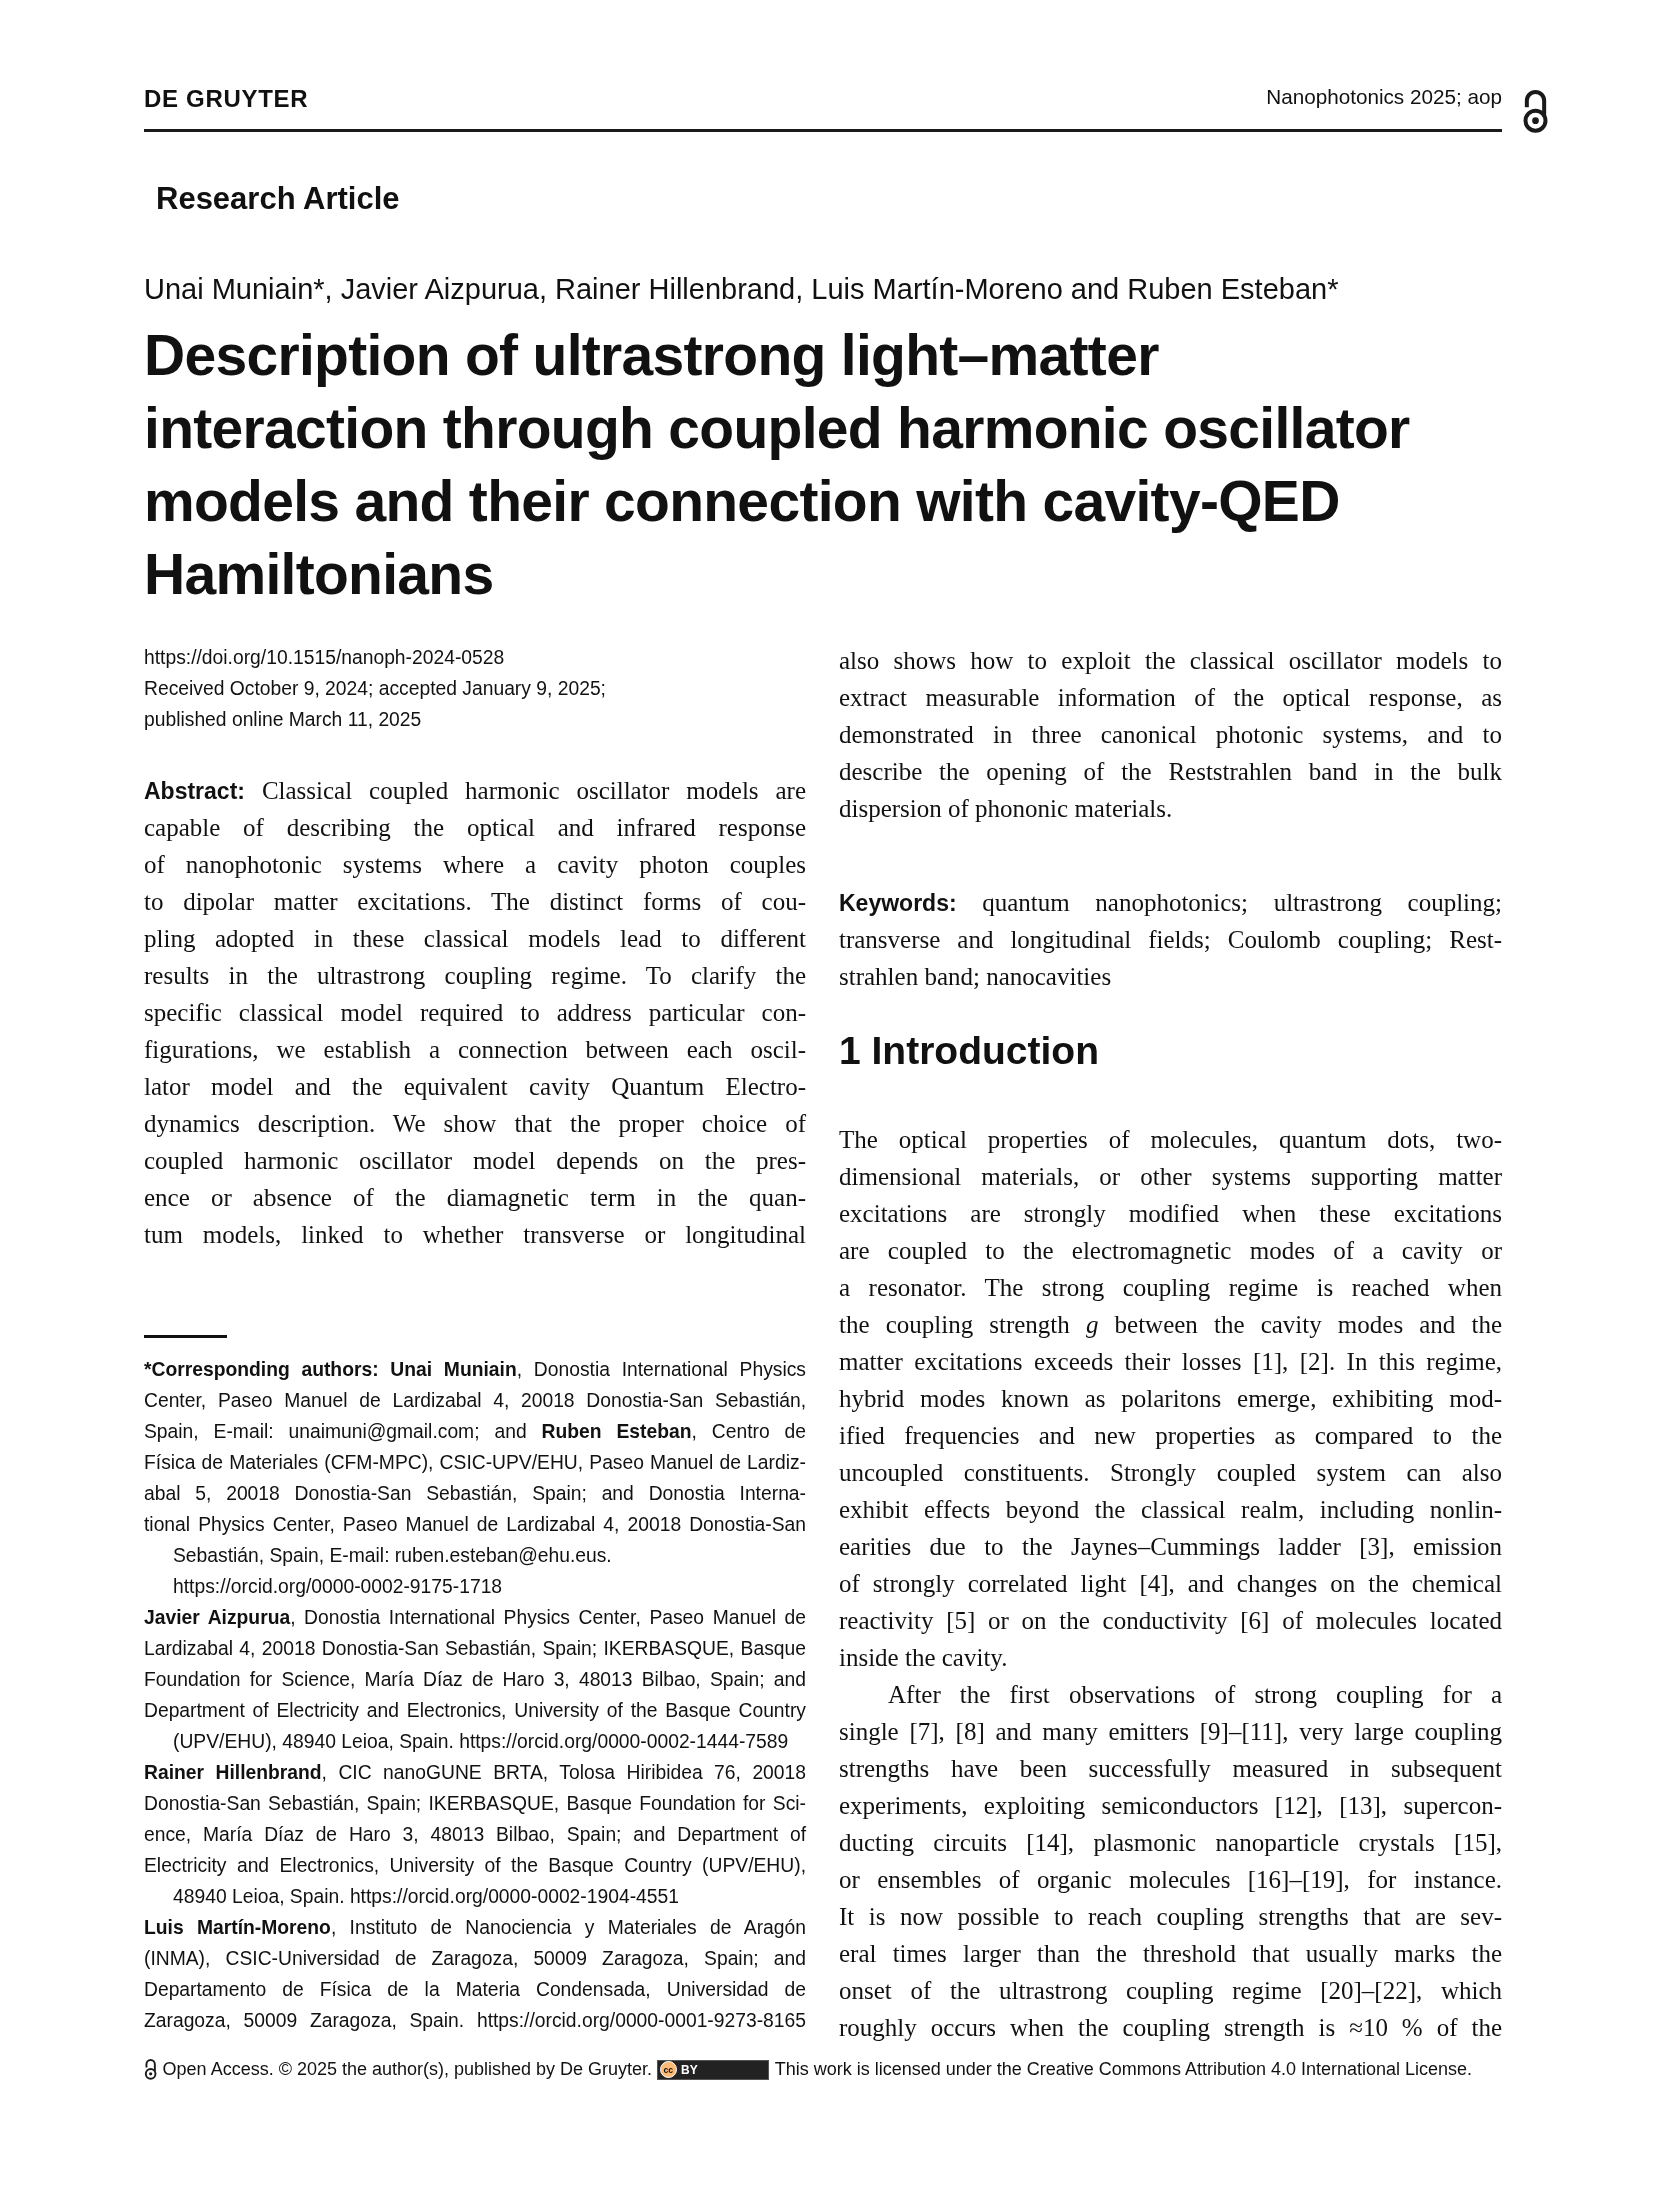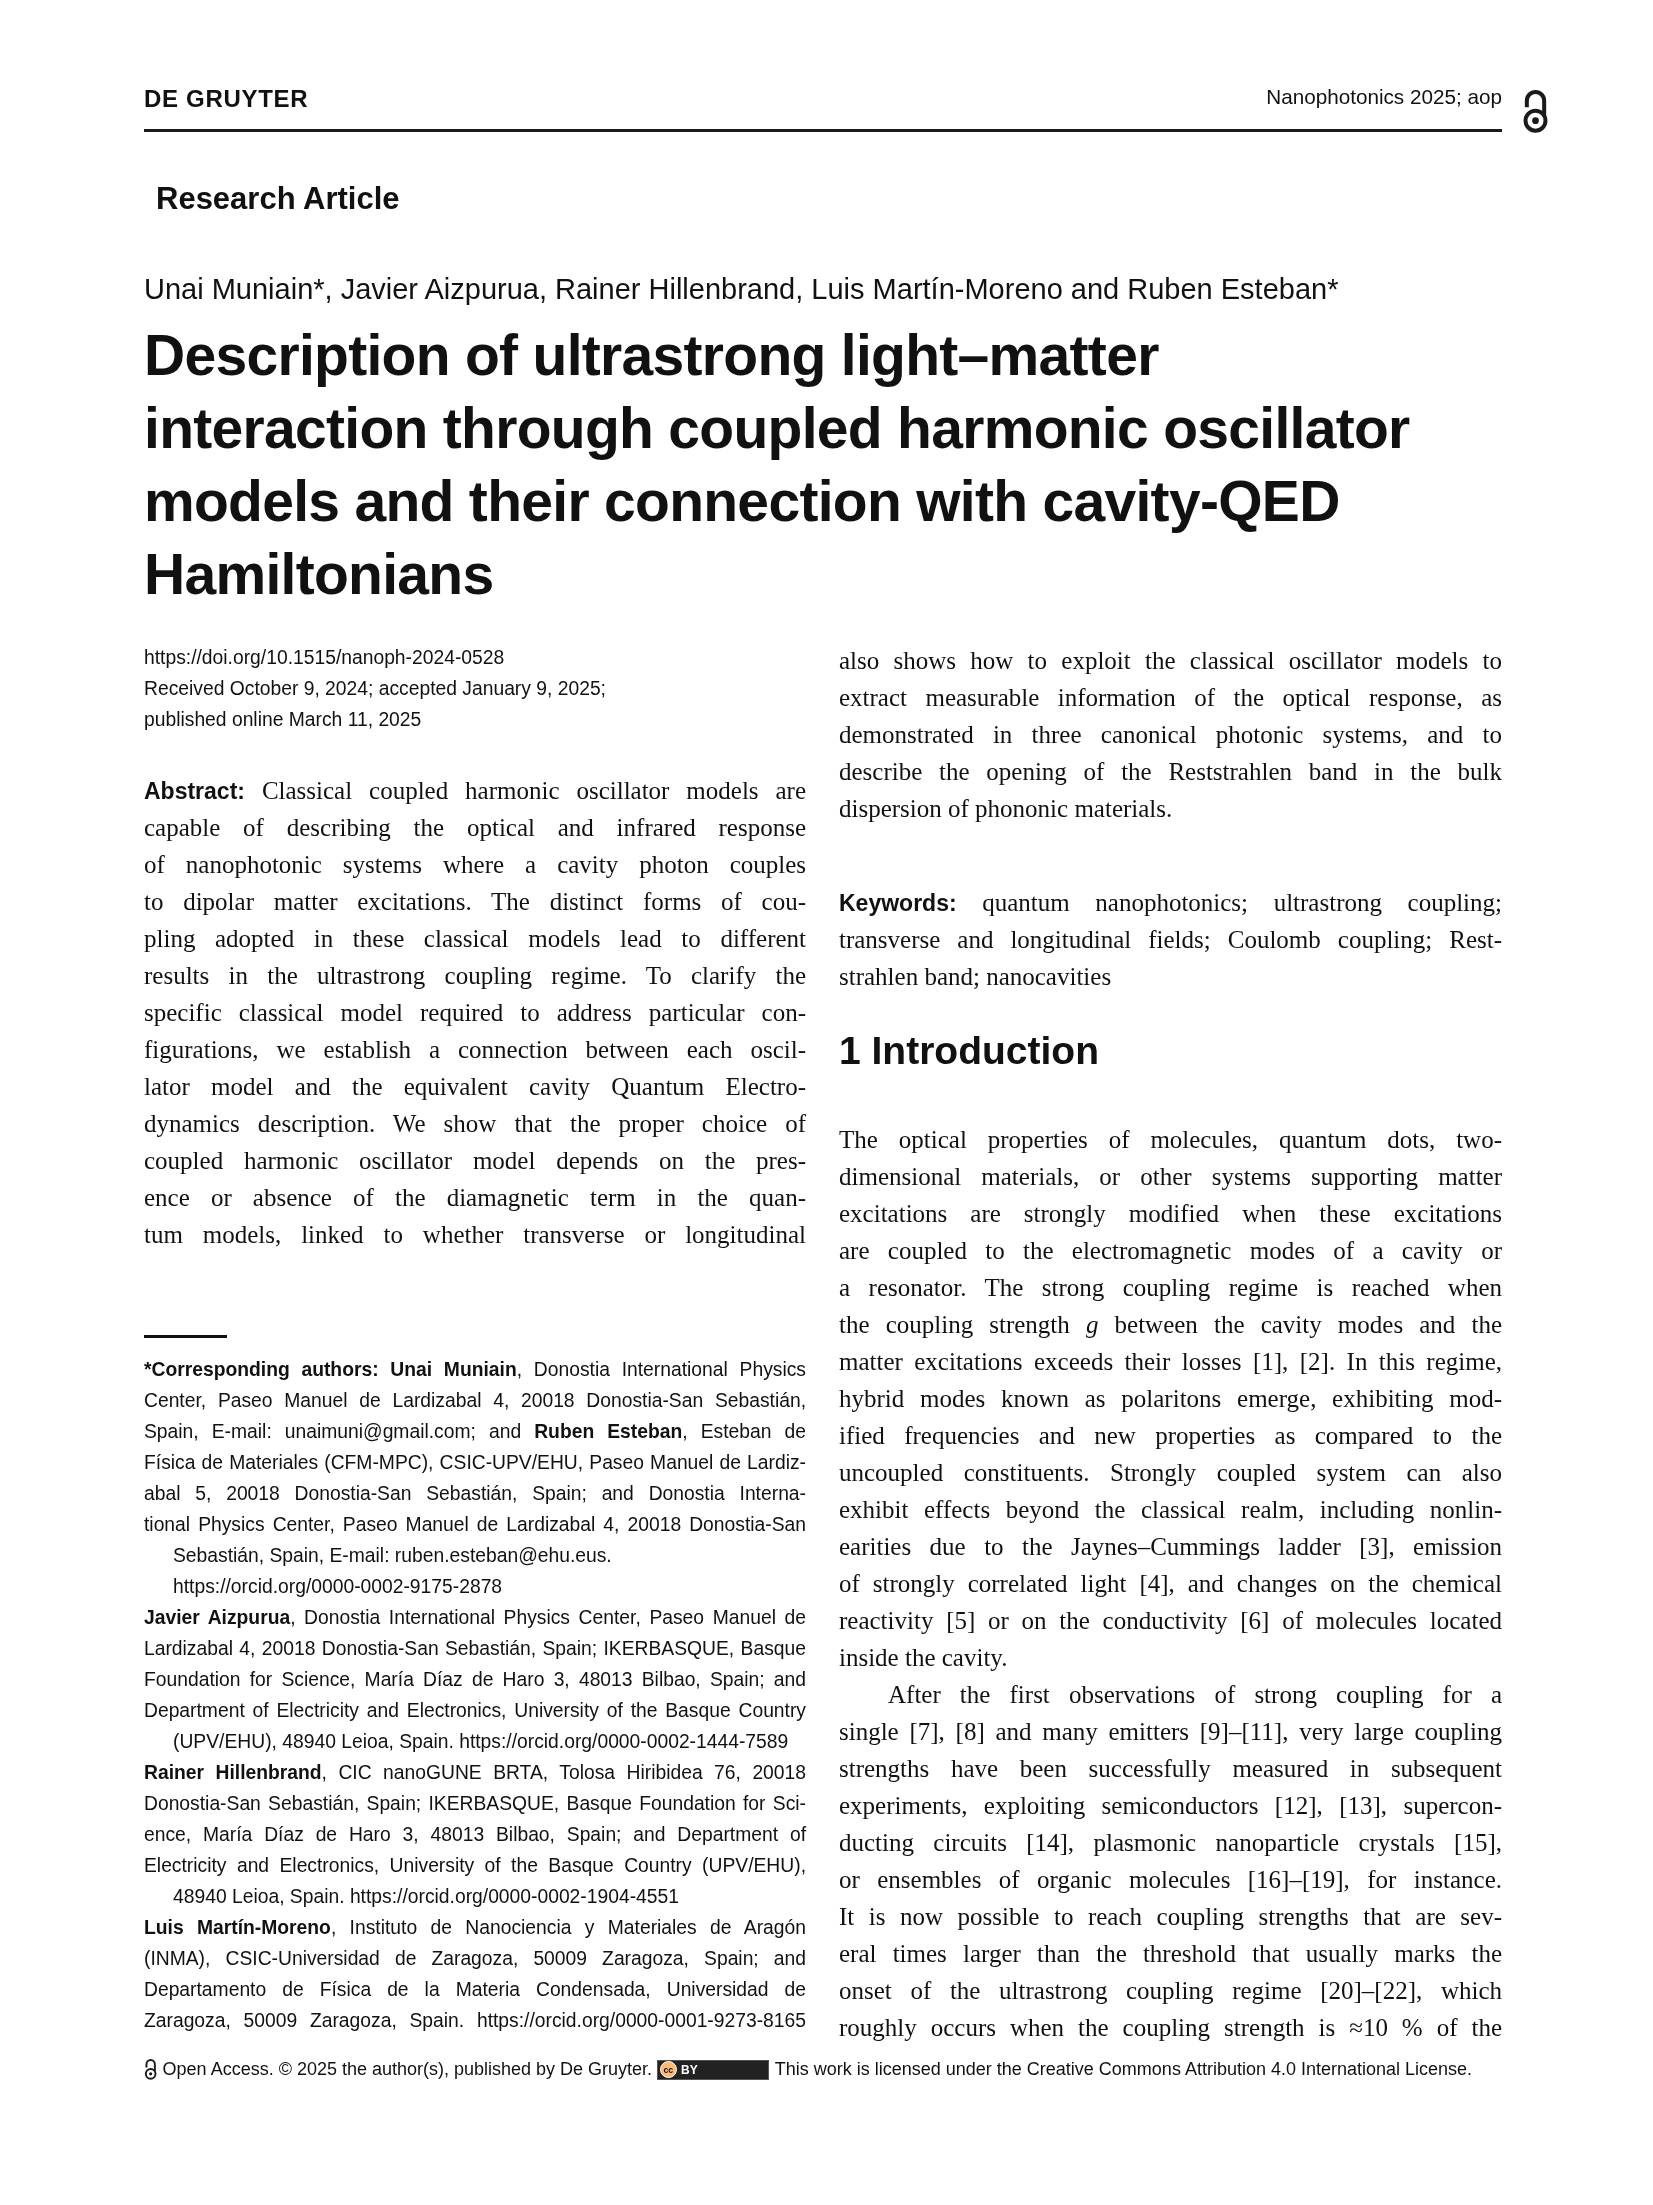--- a/index.html
+++ b/index.html
@@ -98,26 +98,26 @@
     <span class="body-line">coupled harmonic oscillator model depends on the pres-</span>
     <span class="body-line">ence or absence of the diamagnetic term in the quan-</span>
     <span class="body-line">tum models, linked to whether transverse or longitudinal</span>
   </div>
 </div>
 
 <div id="fn-rule" class="abs"></div>
 <div id="footnotes" class="abs sans">
   <span class="fn-line"><span class="b">*Corresponding authors: </span><span class="b">Unai Muniain</span><span>, Donostia International Physics</span></span>
   <span class="fn-line">Center, Paseo Manuel de Lardizabal 4, 20018 Donostia-San Sebastián,</span>
-  <span class="fn-line"><span>Spain, E-mail: unaimuni@gmail.com; and </span><span class="b">Ruben Esteban</span><span>, Esteban de</span></span>
+  <span class="fn-line"><span>Spain, E-mail: unaimuni@gmail.com; and </span><span class="b">Ruben Esteban</span><span>, Centro de</span></span>
   <span class="fn-line">Física de Materiales (CFM-MPC), CSIC-UPV/EHU, Paseo Manuel de Lardiz-</span>
   <span class="fn-line">abal 5, 20018 Donostia-San Sebastián, Spain; and Donostia Interna-</span>
   <span class="fn-line">tional Physics Center, Paseo Manuel de Lardizabal 4, 20018 Donostia-San</span>
   <span class="fn-line last">Sebastián, Spain, E-mail: ruben.esteban@ehu.eus.</span>
-  <span class="fn-line last">https://orcid.org/0000-0002-9175-2878</span>
+  <span class="fn-line last">https://orcid.org/0000-0002-9175-1718</span>
 
   <span class="fn-line"><span class="b">Javier Aizpurua</span><span>,  Donostia International Physics Center, Paseo Manuel de</span></span>
   <span class="fn-line">Lardizabal 4, 20018 Donostia-San Sebastián, Spain; IKERBASQUE, Basque</span>
   <span class="fn-line">Foundation for Science, María Díaz de Haro 3, 48013 Bilbao, Spain;  and</span>
   <span class="fn-line">Department of Electricity and Electronics, University of the Basque Country</span>
   <span class="fn-line last">(UPV/EHU), 48940 Leioa, Spain. https://orcid.org/0000-0002-1444-7589</span>
 
   <span class="fn-line"><span class="b">Rainer Hillenbrand</span><span>,  CIC nanoGUNE BRTA, Tolosa Hiribidea 76, 20018</span></span>
   <span class="fn-line">Donostia-San Sebastián, Spain; IKERBASQUE, Basque Foundation for Sci-</span>
   <span class="fn-line">ence, María Díaz de Haro 3, 48013 Bilbao, Spain;  and  Department of</span>

